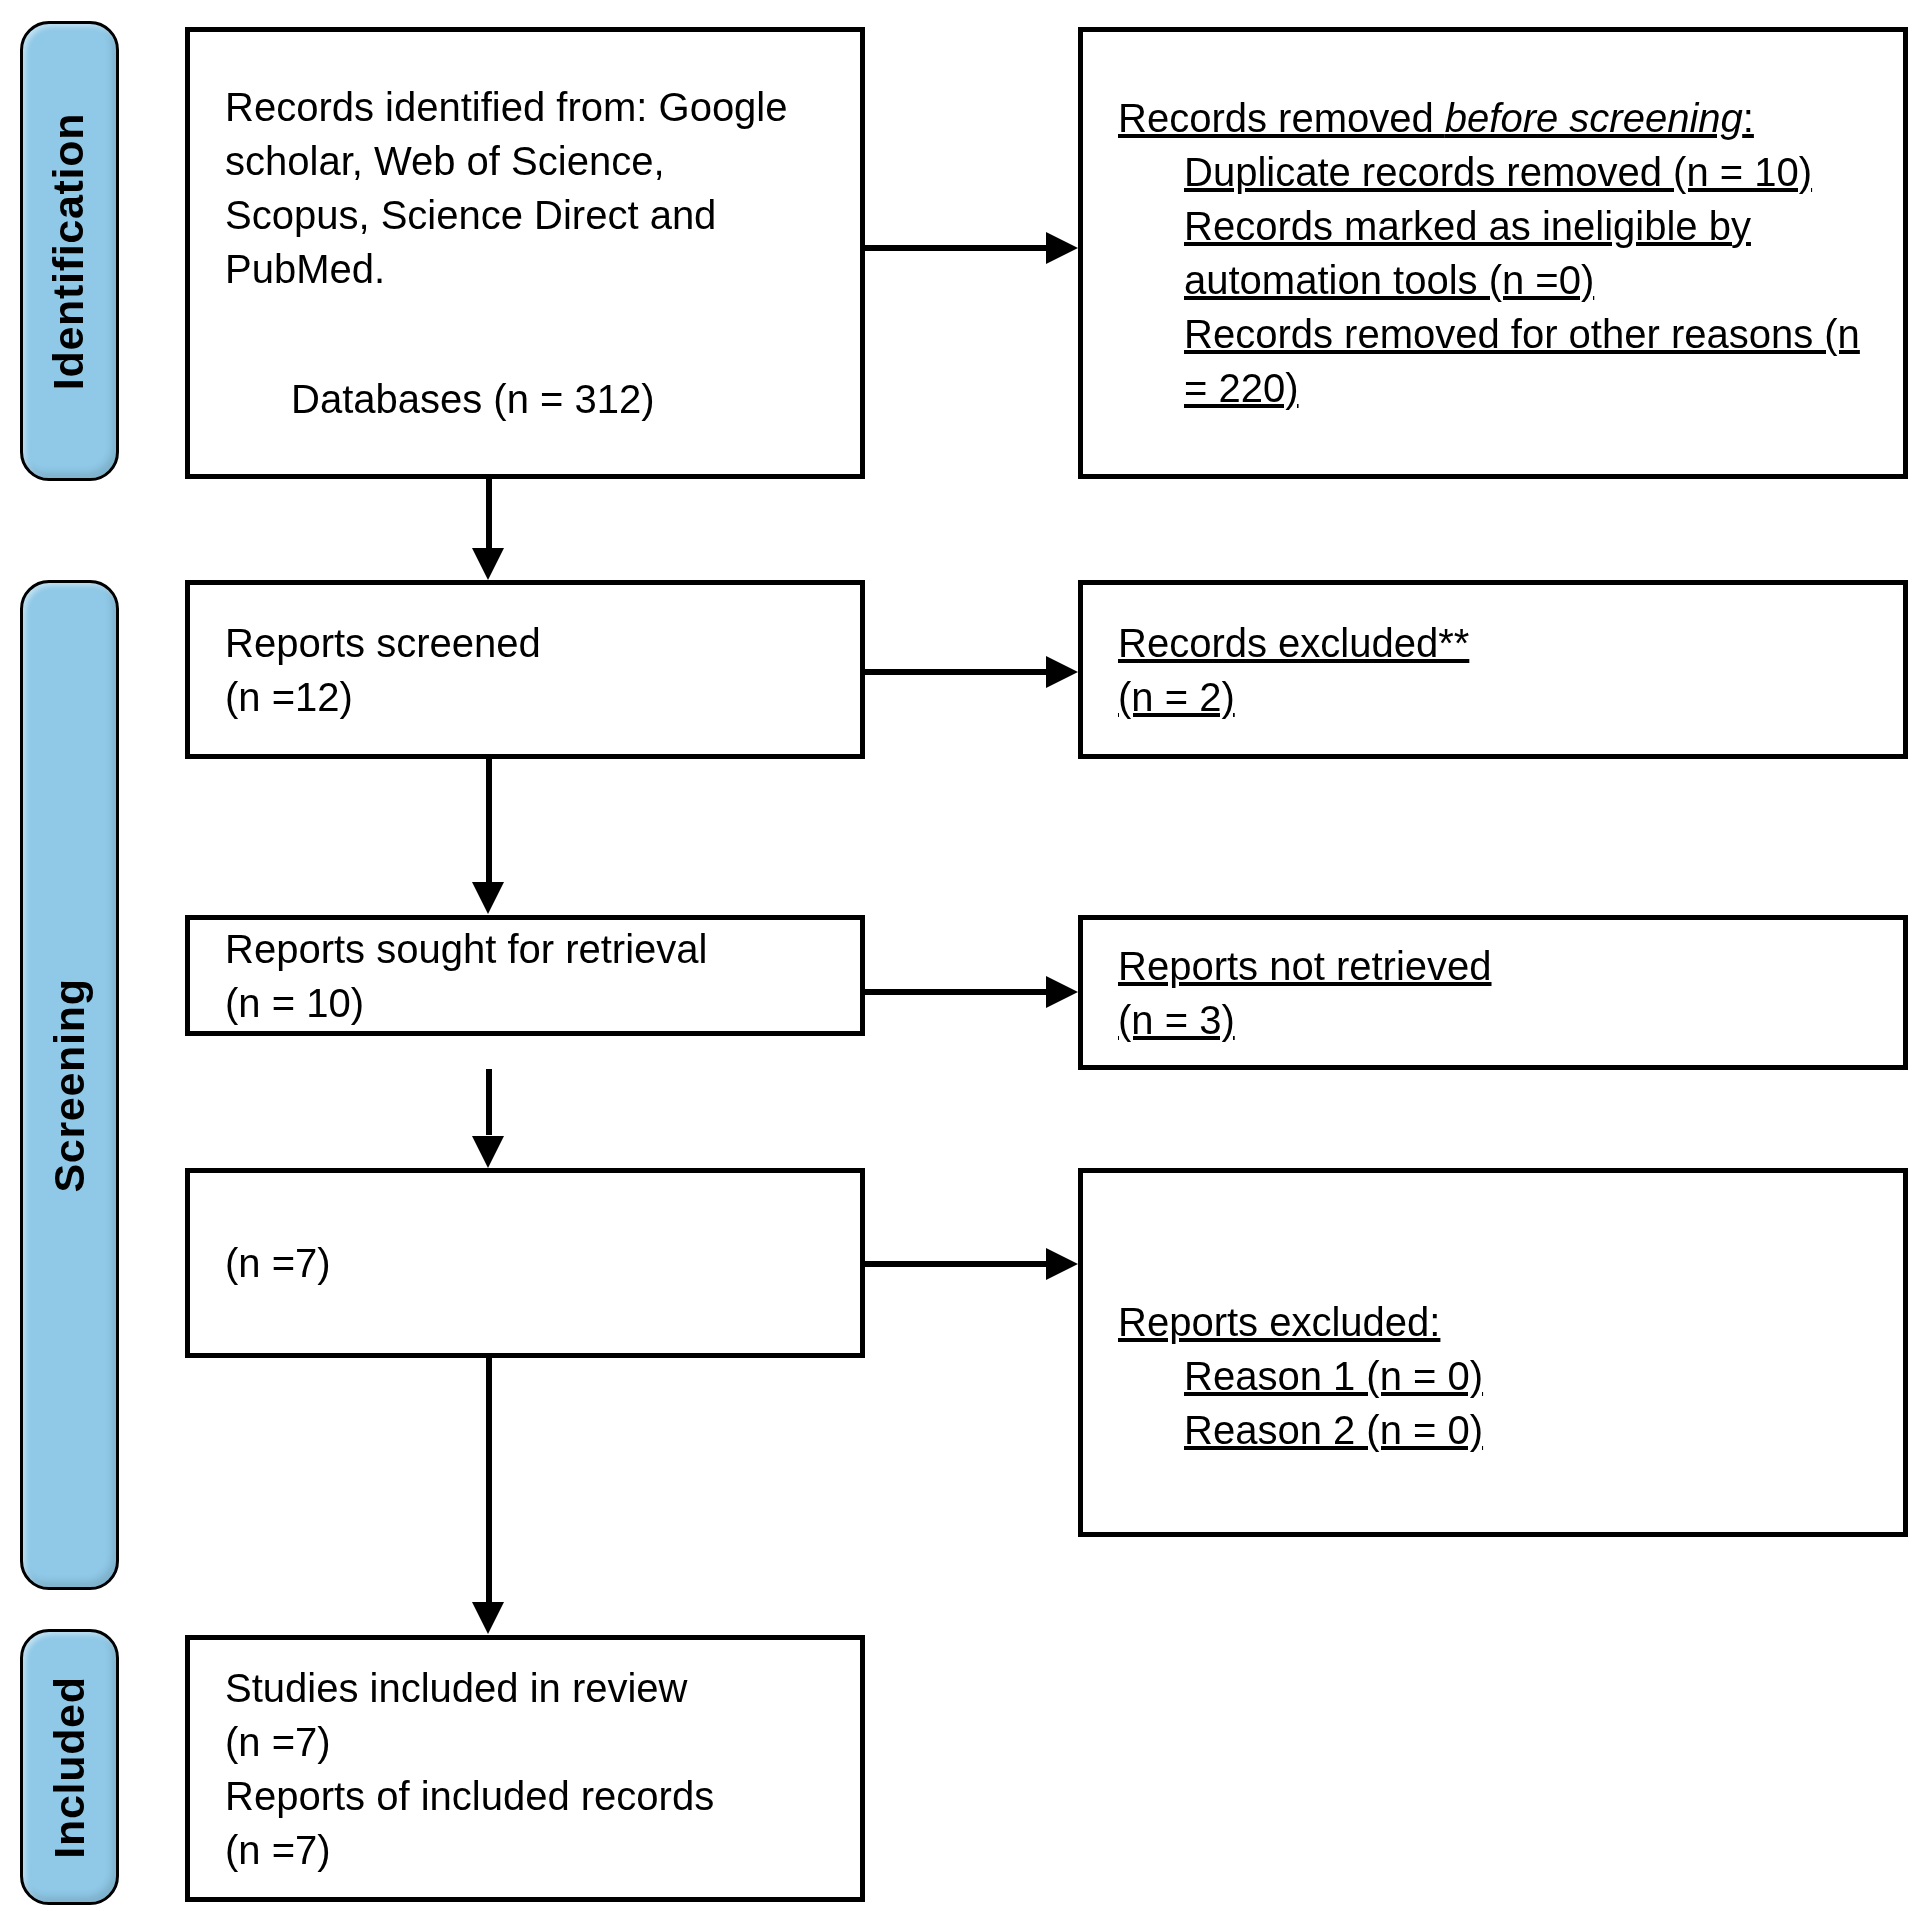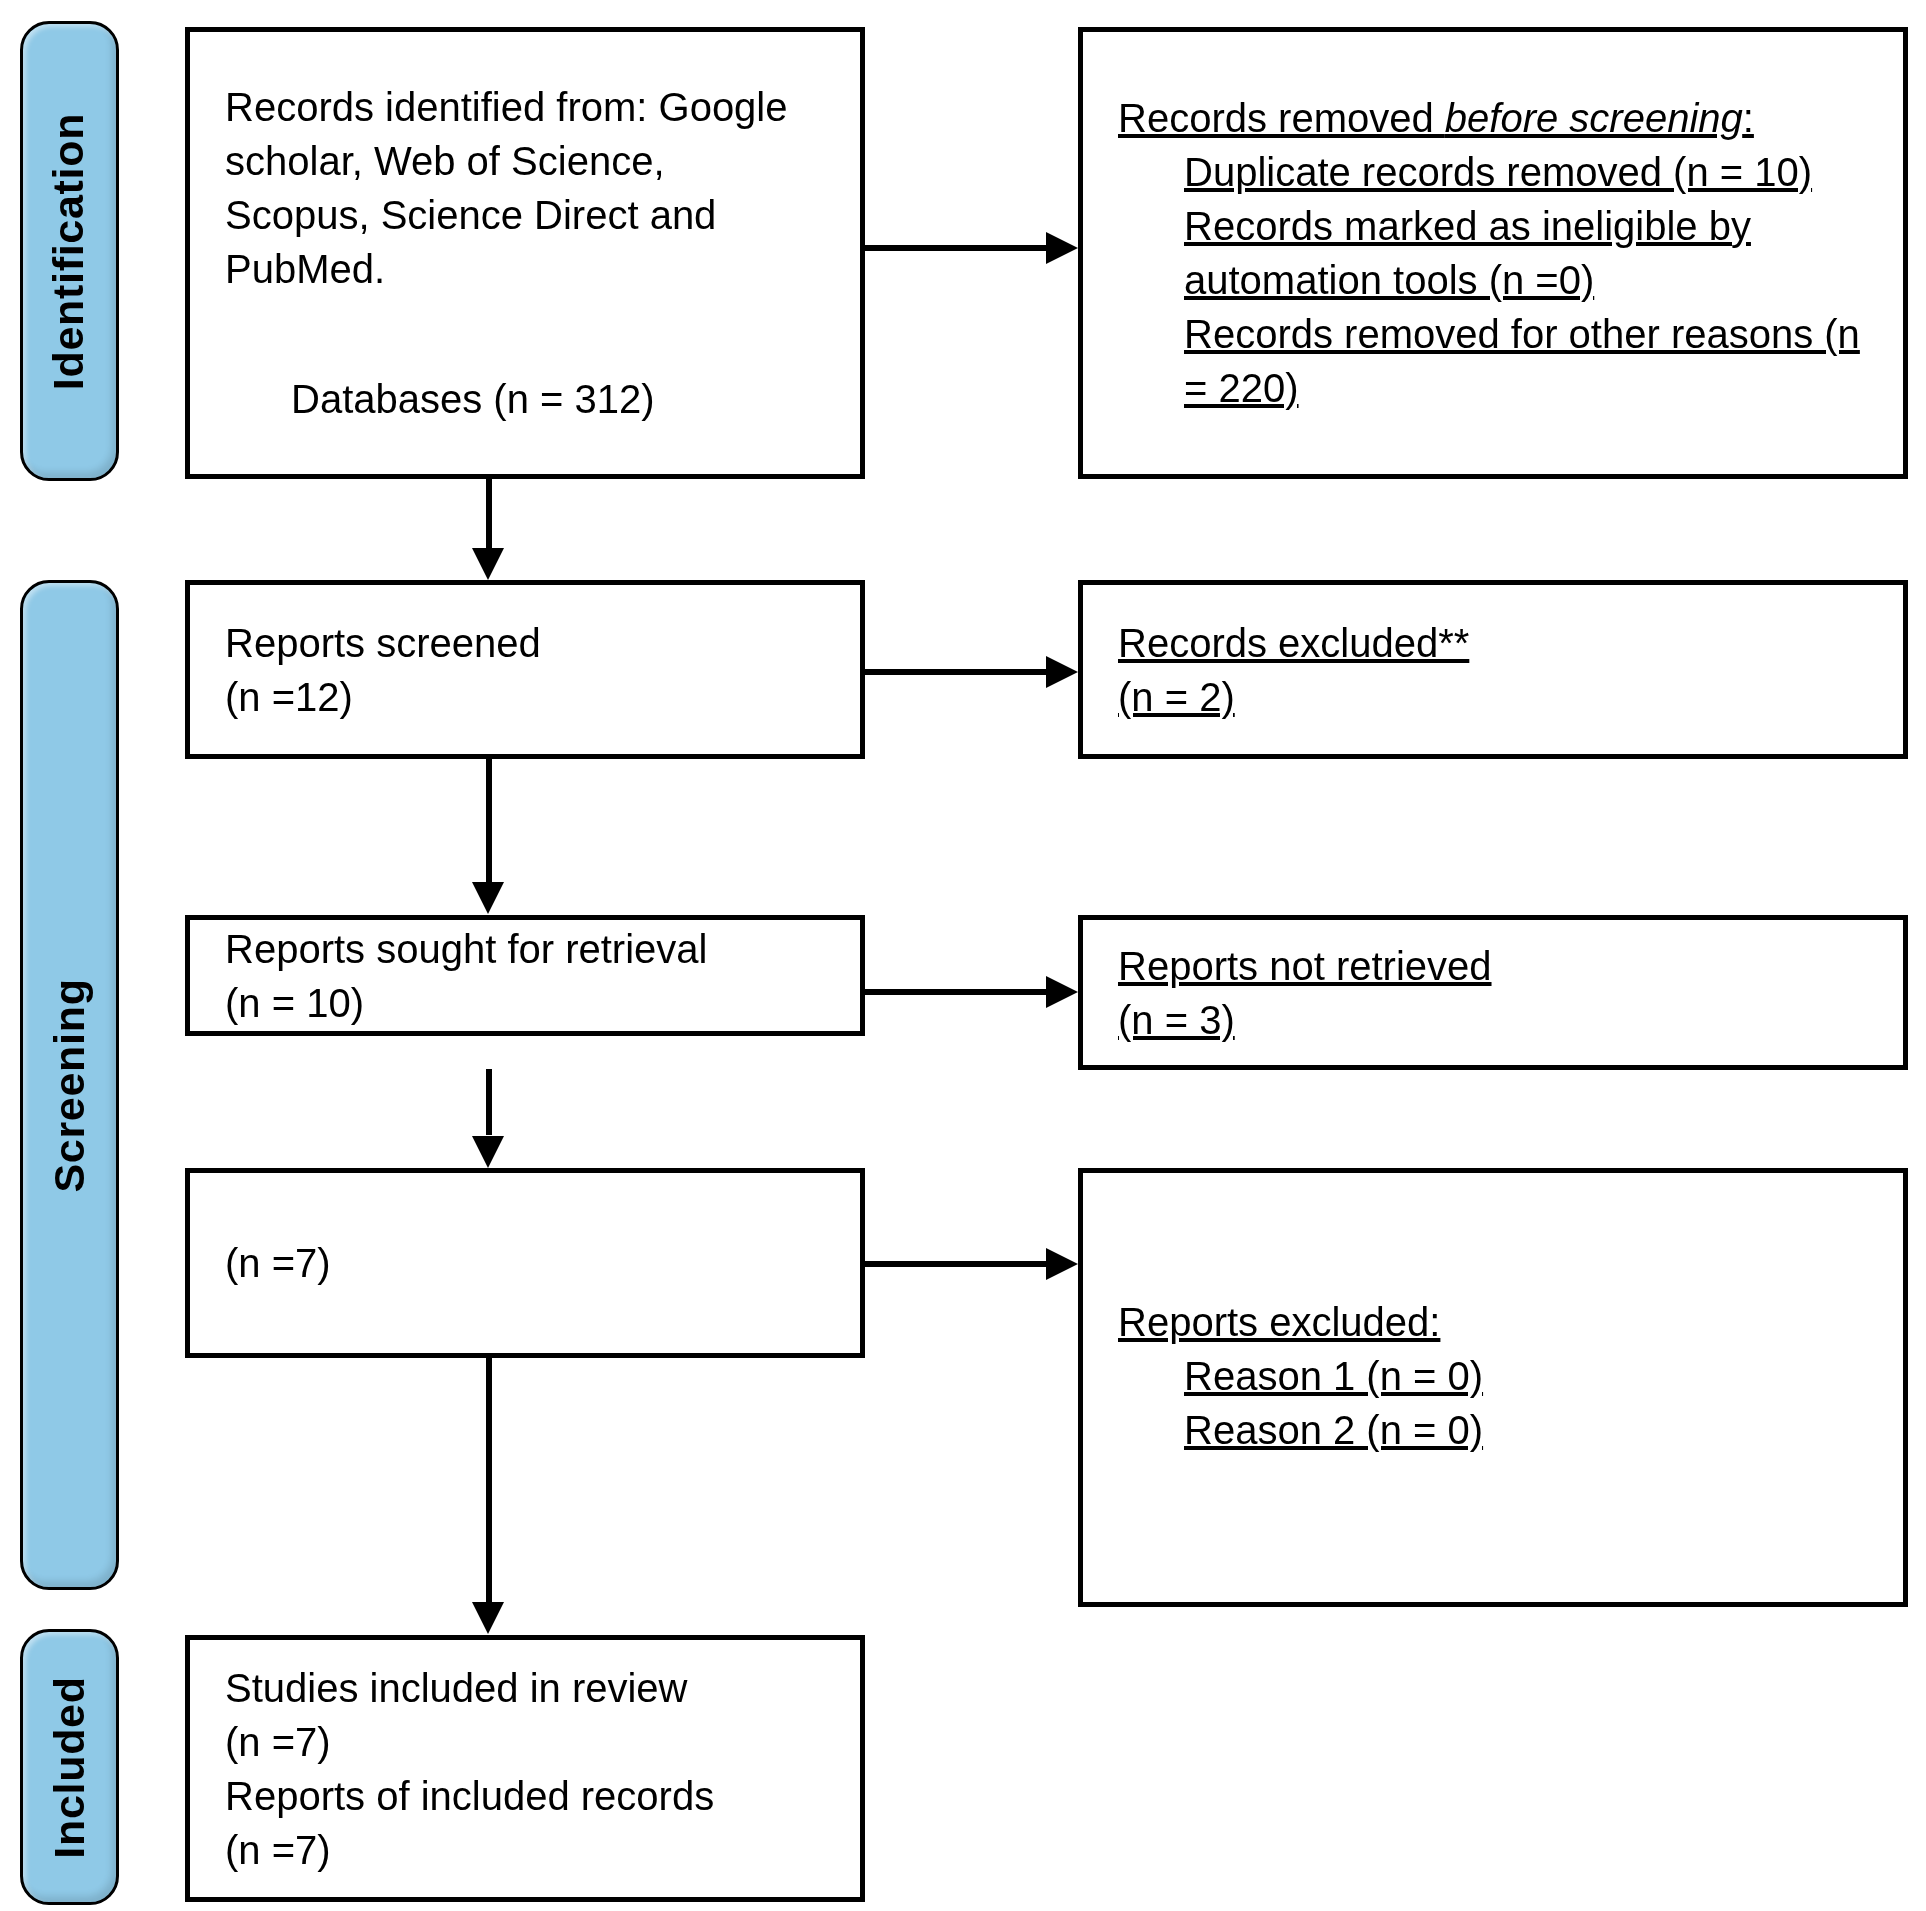--- a/index.html
+++ b/index.html
@@ -134,21 +134,21 @@
 
   <div class="box col-right" style="top:915px;height:155px">
     <div class="para">Reports not retrieved</div>
     <div class="para">(n = 3)</div>
   </div>
 
   <div class="box col-left" style="top:1168px;height:190px">
     <div class="para">(n =7)</div>
   </div>
 
-  <div class="box col-right box-top-align" style="top:1168px;height:439px">
+  <div class="box col-right box-top-align" style="top:1168px;height:369px">
     <div class="para">Reports excluded:</div>
     <div class="hang-items">
       <div>Reason 1 (n = 0)</div>
       <div>Reason 2 (n = 0)</div>
     </div>
   </div>
 
   <div class="box col-left" style="top:1635px;height:267px">
     <div class="para">Studies included in review</div>
     <div class="para">(n =7)</div>

